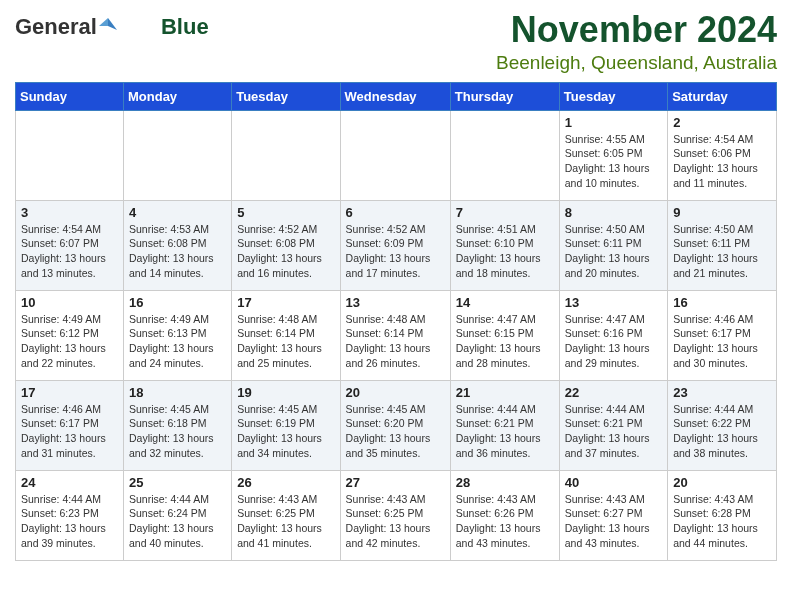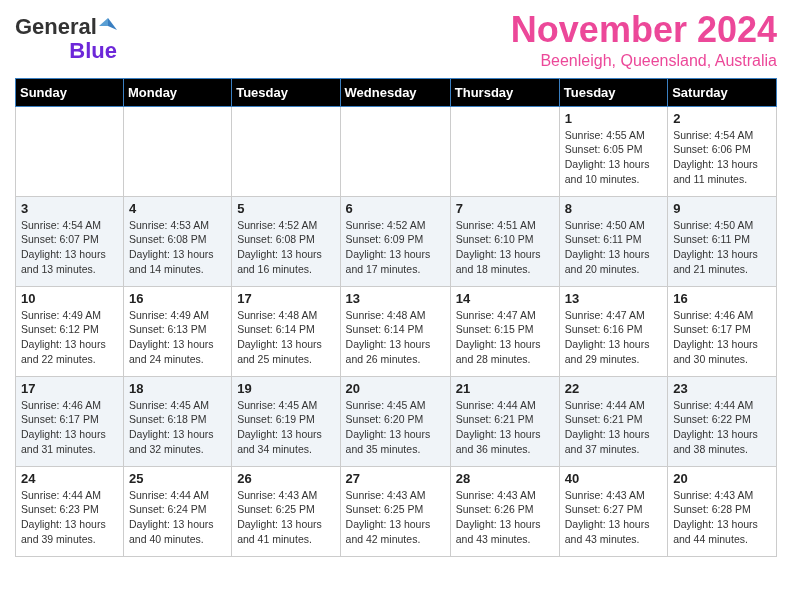--- a/index.html
+++ b/index.html
@@ -11,43 +11,44 @@
       padding: 10px 15px;
     }
     .header-area {
       display: flex;
       justify-content: space-between;
       align-items: flex-start;
       margin-bottom: 8px;
     }
     .logo {
       display: flex;
-      flex-direction: column;
-      align-items: flex-end;
+      flex-direction: row;
+      align-items: flex-start;
       padding-top: 5px;
+      gap: 44px;
     }
     .logo-text {
       font-size: 22px;
       font-weight: bold;
       line-height: 1.1;
     }
     .logo-general { color: #333; }
-    .logo-blue { color: #6d28d9; }
+    .logo-blue { color: #14532d; }
     .title-area {
       text-align: right;
     }
     .month-title {
       font-size: 36px;
       font-weight: bold;
-      color: #ec4899;
+      color: #14532d;
       line-height: 1.1;
     }
     .location-title {
-      font-size: 16px;
-      color: #ec4899;
+      font-size: 19px;
+      color: #4d7c0f;
       margin-top: 2px;
     }
     .calendar-table {
       width: 100%;
       border-collapse: collapse;
       font-size: 11px;
     }
     .calendar-table th {
       background-color: #3a7fc1;
       color: #fff;
@@ -66,21 +67,21 @@
       height: 90px;
       background: #fff;
     }
     .calendar-table tr:nth-child(even) td {
       background: #f0f4f8;
     }
     .calendar-table tr:nth-child(odd) td {
       background: #fff;
     }
     
-    .calendar-table thead tr th { background: #000000; }
+    .calendar-table thead tr th { background: #1d4ed8; }
 
     .day-number {
       font-weight: bold;
       font-size: 13px;
       color: #222;
       display: block;
       margin-bottom: 2px;
     }
     .day-info {
       color: #333;

